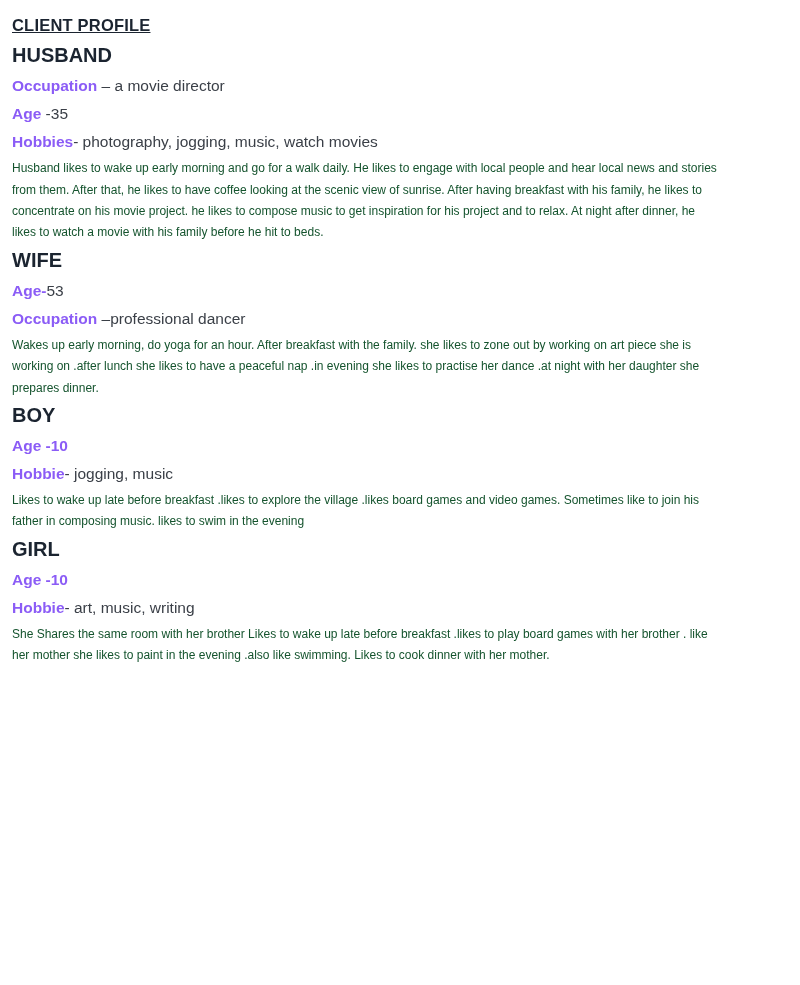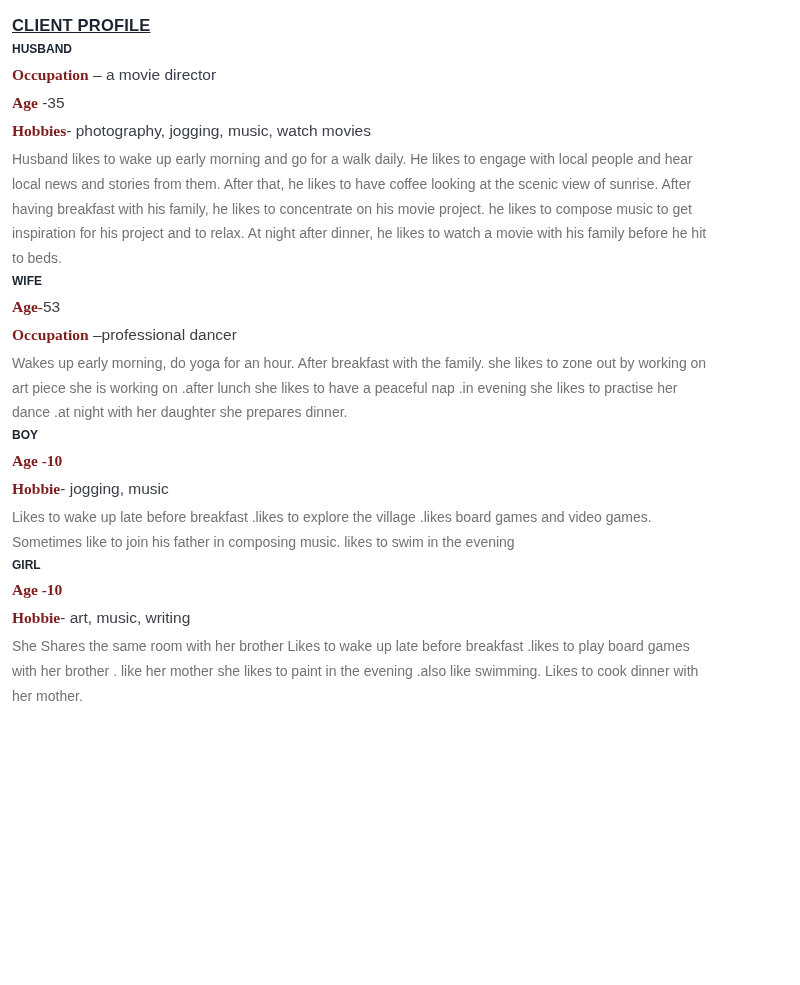--- a/index.html
+++ b/index.html
@@ -23,41 +23,40 @@
   .doc-title {
     font-size: 16.5px;
     font-weight: bold;
     color: #1b2430;
     text-decoration: underline;
     letter-spacing: 0.2px;
     margin: 4px 0 5px 0;
     line-height: 1.35;
   }
   .heading {
-    font-size: 12px;
+    font-size: 20px;
     font-weight: bold;
     color: #1b2430;
     margin: 0 0 4px 0;
     line-height: 1.45;
   }
   .field {
     font-size: 15.5px;
     margin: 0 0 4px 0;
     line-height: 1.55;
     color: #3a3f47;
   }
   .field .label {
     font-weight: bold;
-    color: #7f1d1d;
-    font-family: Liberation Serif, serif;
+    color: #8b5cf6;
   }
   .para {
-    font-size: 14px;
+    font-size: 12px;
     line-height: 1.78;
-    color: #737373;
+    color: #14532d;
     margin: 0 0 2px 0;
     text-align: left;
   }
   .block {
     margin-bottom: 2px;
   }
   .sub-block {
     margin-bottom: 0;
   }
 </style>

